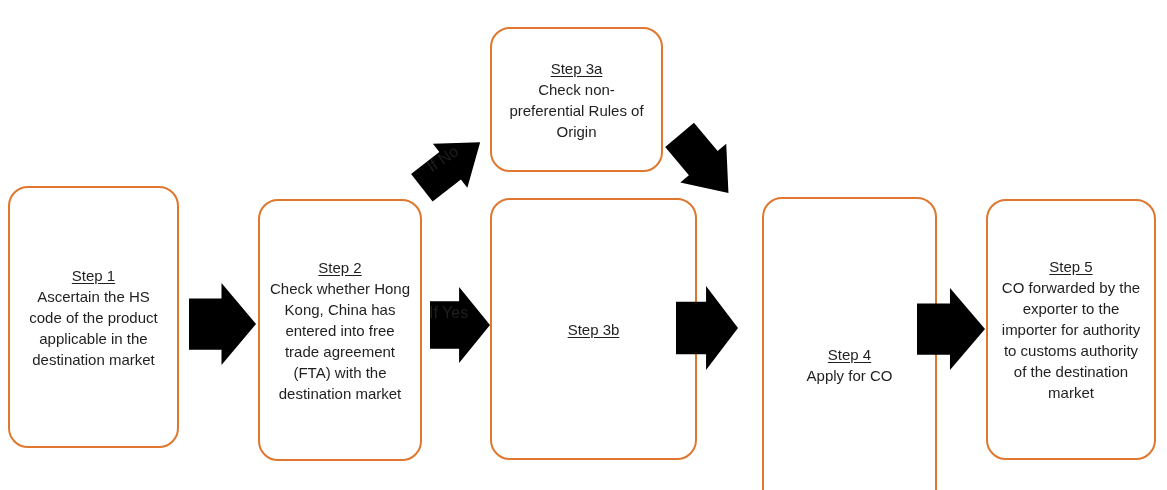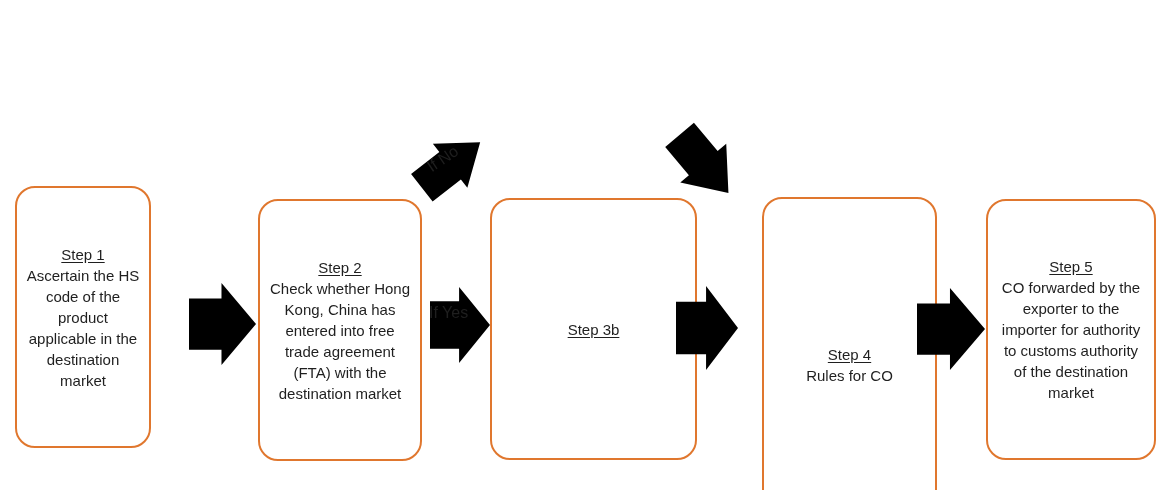--- a/index.html
+++ b/index.html
@@ -58,38 +58,42 @@
 <body>
 
 <svg width="0" height="0" style="position:absolute" aria-hidden="true">
   <defs>
     <polygon id="block-arrow-shape" points="0,15 32,15 32,0 66,40 32,80 32,65 0,65"></polygon>
   </defs>
 </svg>
 
 <div class="canvas">
 
-  <div class="box" style="left:15px; top:186px; width:136px; height:262px">
+  <div class="box" style="left:8px; top:186px; width:171px; height:262px">
     <div class="box-title">Step 1</div>
     <div class="box-body">Ascertain the HS code of the product applicable in the destination market</div>
   </div>
 
   <div class="box" style="left:258px; top:199px; width:164px; height:262px">
     <div class="box-title">Step 2</div>
     <div class="box-body">Check whether Hong Kong, China has entered into free trade agreement (FTA) with the destination market</div>
   </div>
 
+  <div class="box" style="left:490px; top:27px; width:173px; height:145px">
+    <div class="box-title">Step 3a</div>
+    <div class="box-body">Check non-preferential Rules of Origin</div>
+  </div>
 
   <div class="box" style="left:490px; top:198px; width:207px; height:262px">
     <div class="box-title">Step 3b</div>
   </div>
 
   <div class="box" style="left:762px; top:197px; width:175px; height:335px">
     <div class="box-title">Step 4</div>
-    <div class="box-body">Rules for CO</div>
+    <div class="box-body">Apply for CO</div>
   </div>
 
   <div class="box" style="left:986px; top:199px; width:170px; height:261px">
     <div class="box-title">Step 5</div>
     <div class="box-body">CO forwarded by the exporter to the importer for authority to customs authority of the destination market</div>
   </div>
 
   <svg class="arrow" style="left:189px; top:283px" width="67" height="82" viewBox="0 0 66 80" preserveAspectRatio="none">
     <use href="#block-arrow-shape"></use>
   </svg>

